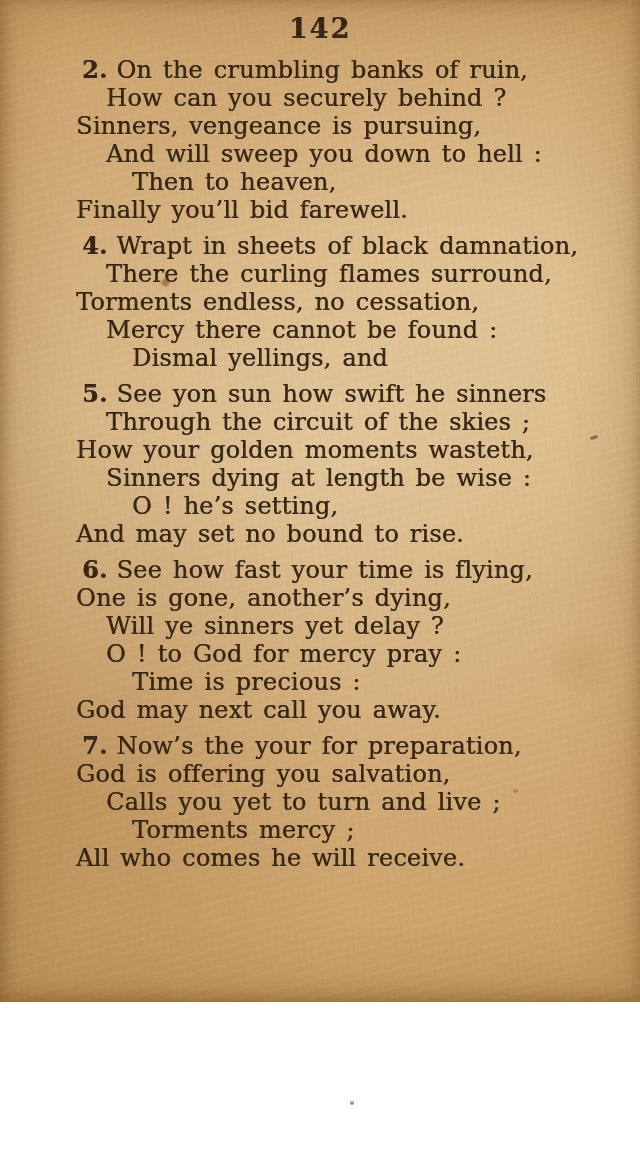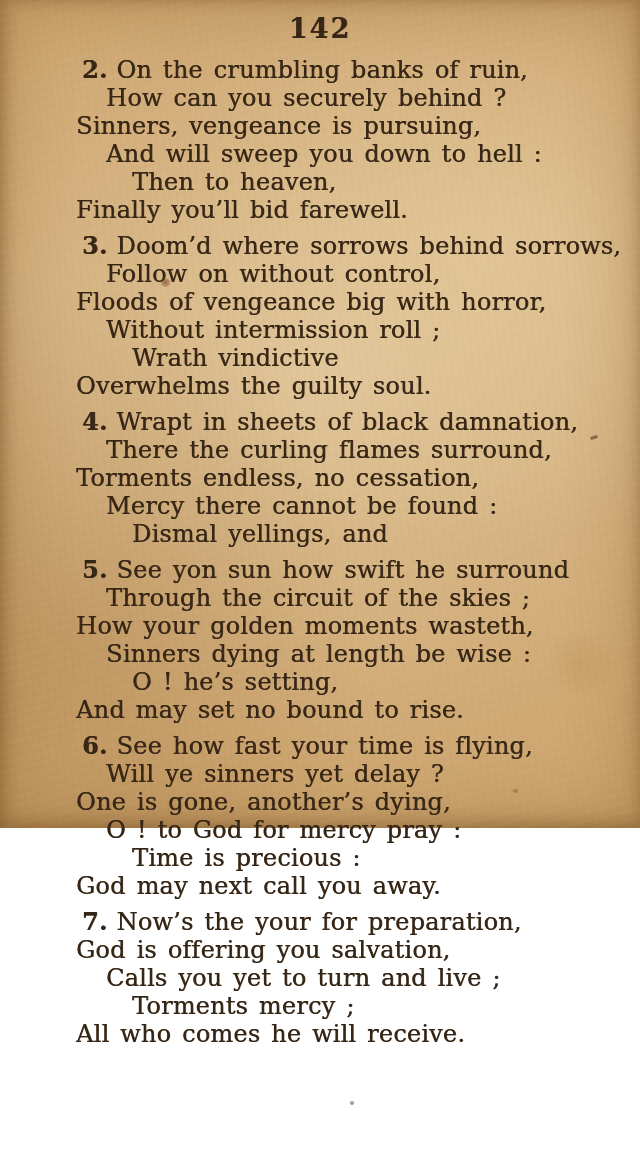--- a/index.html
+++ b/index.html
@@ -1,21 +1,21 @@
 <!DOCTYPE html>
 <html style="--paper: #cfa873; --paper-light: #dec397; --paper-dark: #bd9258; --ink: #352515;"><head>
 <meta charset="utf-8">
 <style>
   :root{
     --paper:#cfa873; --paper-light:#dec397; --paper-dark:#bd9258; --ink:#352515;
   }
   *{margin:0;padding:0;box-sizing:border-box;}
   body{width:640px;height:1167px;overflow:hidden;font-family:"DejaVu Serif","Liberation Serif",serif;}
   .page{
-    position:relative;width:640px;height:828px;
+    position:relative;width:640px;height:1002px;
     background:
       radial-gradient(ellipse 520px 420px at 78% 30%, rgba(236,214,170,.45), rgba(236,214,170,0) 70%),
       radial-gradient(ellipse 420px 520px at 12% 78%, rgba(150,102,48,.28), rgba(150,102,48,0) 70%),
       radial-gradient(ellipse 900px 700px at 50% 45%, var(--paper-light), var(--paper) 55%, var(--paper-dark) 115%),
       var(--paper);
     box-shadow: inset 0 0 70px rgba(110,70,20,.30), inset 0 -6px 18px rgba(90,55,15,.25), inset 4px 0 14px rgba(90,55,15,.22);
     color:var(--ink);
   }
   .grain{
     position:absolute;inset:0;pointer-events:none;opacity:.5;
@@ -61,50 +61,42 @@
 
     <div class="verse">
       <p class="line first"><span class="vnum">2.</span><span>On the crumbling banks of ruin,</span></p>
       <p class="line ind1">How can you securely behind ?</p>
       <p class="line ind0">Sinners, vengeance is pursuing,</p>
       <p class="line ind1">And will sweep you down to hell :</p>
       <p class="line ind2">Then to heaven,</p>
       <p class="line ind0">Finally you’ll bid farewell.</p>
     </div>
 
-    <div class="verse">
-      <p class="line first"><span class="vnum">3.</span><span>Doom’d where sorrows behind sorrows,</span></p>
-      <p class="line ind1">Follow on without control,</p>
-      <p class="line ind0">Floods of vengeance big with horror,</p>
-      <p class="line ind1">Without intermission roll ;</p>
-      <p class="line ind2">Wrath vindictive</p>
-      <p class="line ind0">Overwhelms the guilty soul.</p>
-    </div>
 
     <div class="verse">
       <p class="line first"><span class="vnum">4.</span><span>Wrapt in sheets of black damnation,</span></p>
       <p class="line ind1">There the curling flames surround,</p>
       <p class="line ind0">Torments endless, no cessation,</p>
       <p class="line ind1">Mercy there cannot be found :</p>
       <p class="line ind2">Dismal yellings, and</p>
     </div>
 
     <div class="verse">
-      <p class="line first"><span class="vnum">5.</span><span>See yon sun how swift he surround</span></p>
+      <p class="line first"><span class="vnum">5.</span><span>See yon sun how swift he sinners</span></p>
       <p class="line ind1">Through the circuit of the skies ;</p>
       <p class="line ind0">How your golden moments wasteth,</p>
       <p class="line ind1">Sinners dying at length be wise :</p>
       <p class="line ind2">O ! he’s setting,</p>
       <p class="line ind0">And may set no bound to rise.</p>
     </div>
 
     <div class="verse">
       <p class="line first"><span class="vnum">6.</span><span>See how fast your time is flying,</span></p>
+      <p class="line ind0">One is gone, another’s dying,</p>
       <p class="line ind1">Will ye sinners yet delay ?</p>
-      <p class="line ind0">One is gone, another’s dying,</p>
       <p class="line ind1">O ! to God for mercy pray :</p>
       <p class="line ind2">Time is precious :</p>
       <p class="line ind0">God may next call you away.</p>
     </div>
 
     <div class="verse">
       <p class="line first"><span class="vnum">7.</span><span>Now’s the your for preparation,</span></p>
       <p class="line ind0">God is offering you salvation,</p>
       <p class="line ind1">Calls you yet to turn and live ;</p>
       <p class="line ind2">Torments mercy ;</p>

